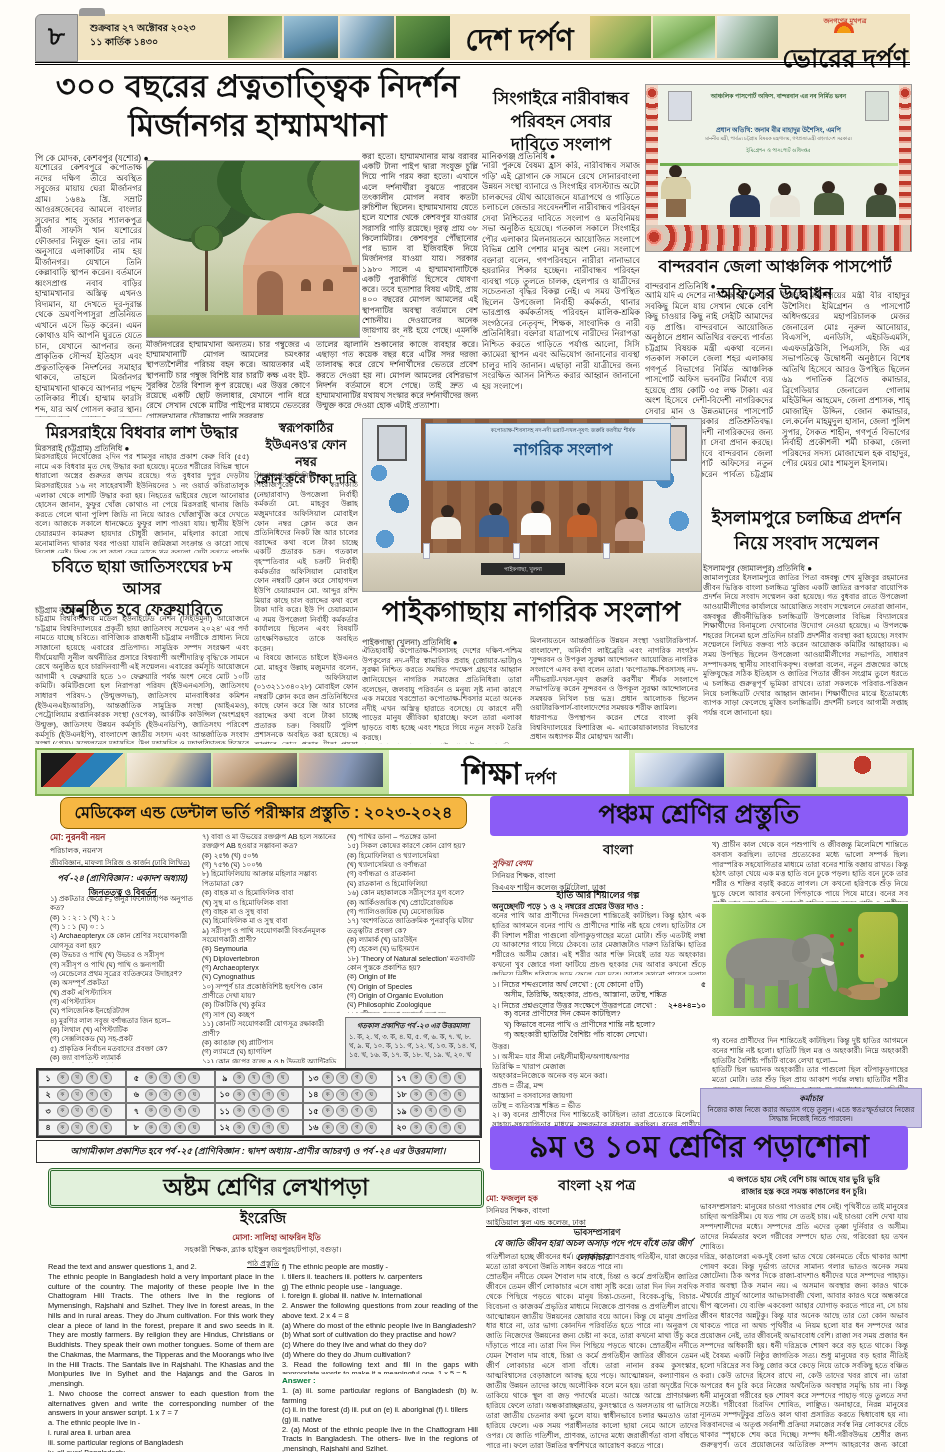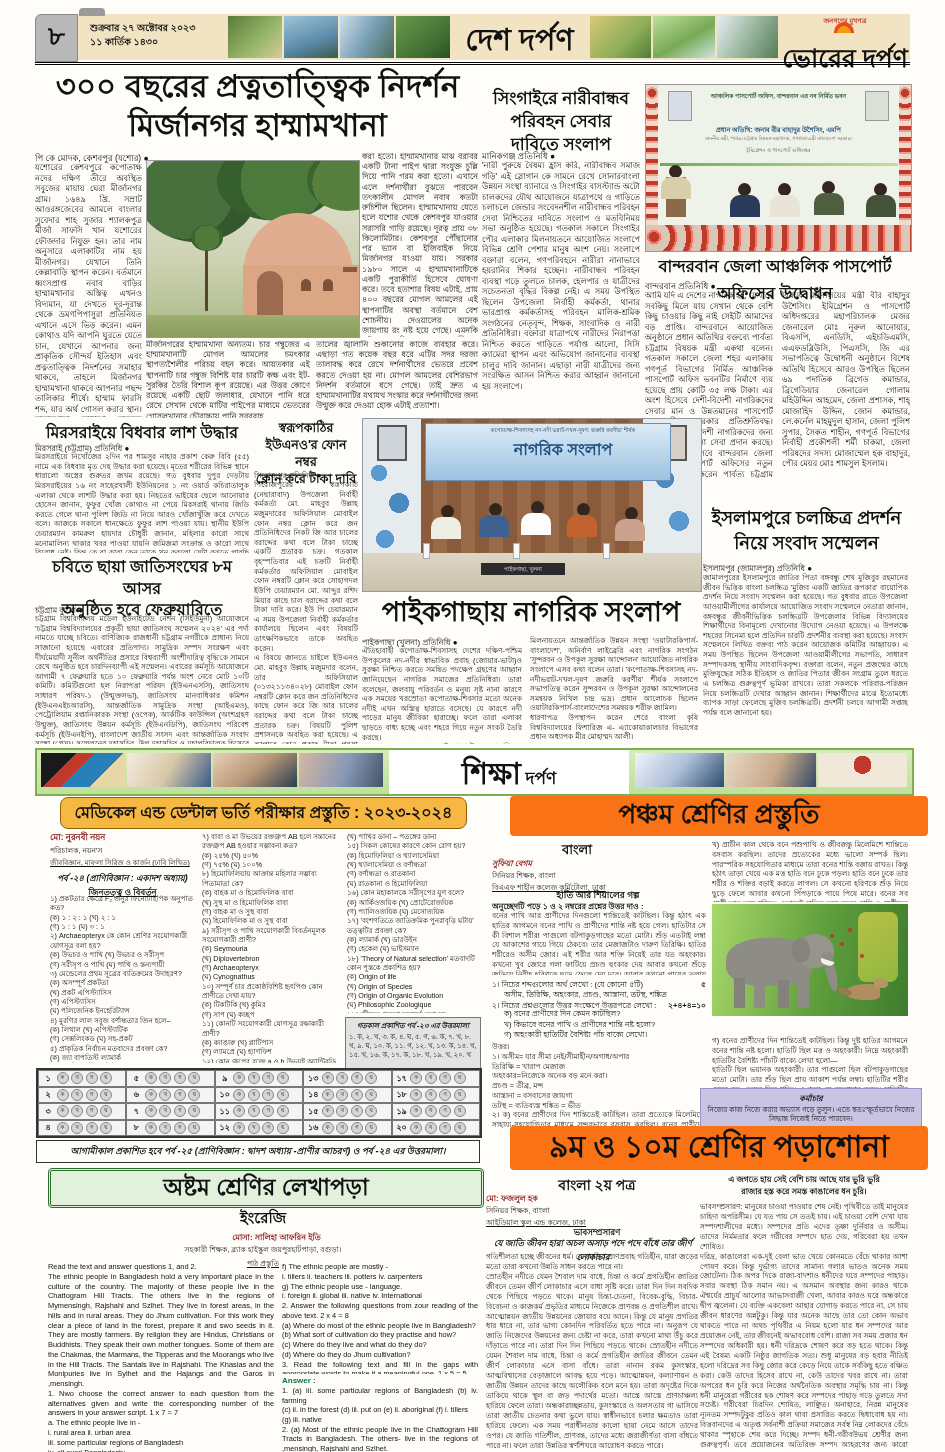--- a/index.html
+++ b/index.html
@@ -25,21 +25,21 @@
   .photo-strip{display:flex;gap:2px;}
   .tile{flex:1;height:100%;}
   .brand{font-size:25px;font-weight:bold;letter-spacing:0;}
   
   .ph{position:absolute;overflow:hidden;border:1px solid #999;}
   .sil-head{position:absolute;width:13px;height:13px;border-radius:50%;background:#33261e;}
   .sil-body{position:absolute;width:30px;height:22px;border-radius:10px 10px 0 0;}
   
   .edu-banner{background:linear-gradient(#d7ecb9,#bfe09a);border:2px solid #7fae4f;}
   .yellowbox{background:#f6b743;border:1px solid #8a6200;border-radius:8px;display:flex;align-items:center;justify-content:center;}
-  .peachbox{background:#f97316;border-radius:4px;display:flex;align-items:center;justify-content:center;margin-left:20px;}
+  .peachbox{background:#8b5cf6;border-radius:4px;display:flex;align-items:center;justify-content:center;}
   .greenbox{background:#e2f1dc;border:3px double #2e6b2e;border-radius:4px;display:flex;align-items:center;justify-content:center;}
   .teacher-name{color:#8b1a1a;font-weight:bold;}
   .mcq{font-size:7.1px;line-height:1.32;}
   .prevbox{background:#e3e3e3;border:1px solid #777;padding:2px 3px;margin-top:3px;}
   .omr{display:grid;grid-template-columns:repeat(5,1fr);border:2px solid #333;background:#fff;}
   .omr-cell{display:flex;align-items:center;gap:2.5px;border:1px solid #777;padding:0 3px;background:#f4f4f4;}
   .omr-num{font-weight:bold;font-size:8px;width:12px;text-align:center;}
   .bub{width:10px;height:10px;border:1px solid #888;border-radius:50%;background:#d6d6d6;font-size:5.5px;
        display:flex;align-items:center;justify-content:center;color:#222;}
   .tombox{border:1.5px solid #333;font-style:italic;font-weight:bold;font-size:9px;display:flex;align-items:center;justify-content:center;}
@@ -481,21 +481,21 @@
   <div class="abs just pre clip" style="left:282px;top:1386px;width:196px;height:66px;font-size:7.4px;line-height:1.3;">1. (a) iii. some particular regions of Bangladesh (b) iv. farming
 (c) ii. in the forest (d) iii. put on (e) ii. aboriginal (f) i. tillers
 (g) iii. native
 2. (a) Most of the ethnic people live in the Chattogram Hill Tracts in Bangladesh. The others- live in the regions of ,mensingh, Rajshahi and Szlhet.
 (b) They practise Jhum cultivation. For this, firstly they clear a piece of land in the forest. Then they prepare it and swo seeds in it.
 (c) The ethnic people live in forest areas, in the hills and in rural areas.
 (d) They do Jhum cultivation in the hilly forest area. First, they clear a piece of land in the forest and prepare it. Then they swo seeds in it.
 3. (a) common (b) lifestyles (c) wooden (d) staple (e) utensils</div>
 
   <div class="abs peachbox" style="left:490px;top:796px;width:418px;height:40px;font-size:26px;font-weight:bold;">পঞ্চম শ্রেণির প্রস্তুতি</div>
-  <div class="abs ctr bold" style="left:471px;top:840px;width:212px;font-size:13px;">বাংলা</div>
+  <div class="abs ctr bold" style="left:512px;top:840px;width:212px;font-size:13px;">বাংলা</div>
   <div class="abs" style="left:492px;top:857px;width:212px;">
     <div class="teacher-name" style="font-size:8px;font-style:italic;">সুফিয়া বেগম</div>
     <div style="font-size:7.5px;">সিনিয়র শিক্ষক, বাংলা</div>
     <div style="font-size:7.5px;text-decoration:underline;">বিএএফ শাহীন কলেজ কুর্মিটোলা, ঢাকা</div>
   </div>
   <div class="abs ctr bold" style="left:492px;top:888px;width:212px;font-size:9px;">হাতি আর শিয়ালের গল্প</div>
   <div class="abs bold" style="left:492px;top:900px;width:212px;font-size:7.8px;">অনুচ্ছেদটি পড়ে ১ ও ২ নম্বরের প্রশ্নের উত্তর দাও :</div>
   <div class="abs just clip" style="left:492px;top:911px;width:214px;height:64px;font-size:7.4px;line-height:1.32;">বনের পাখি আর প্রাণীদের দিনগুলো শান্তিতেই কাটছিল। কিন্তু হঠাৎ এক হাতির আগমনে বনের পাখি ও প্রাণীদের শান্তি নষ্ট হয়ে গেল। হাতিটার সে কী বিশাল শরীর! পাগুলো বটপাকুড়গাছের মতো মোটা। শুঁড় এতটাই লম্বা যে আকাশের গায়ে গিয়ে ঠেকবে। তার মেজাজটাও দারুণ তিরিক্ষি। হাতির শরীরেও অসীম জোর। এই শরীর আর শক্তি নিয়েই তার যত অহংকার। কখনো খুব জোরে গলা ফাটিয়ে প্রচণ্ড হুংকার দেয় আবার কখনো শুঁড়ে জড়িয়ে নিরীহ হরিণকে ছুড়ে ফেলে দেয় দূরে। আবার কখনো পায়ের তলায় পিষে ছোট পিঁপড়েকে মেরে ফেলত। দিন দিন হাতির অহংকার বৃদ্ধি পেতে লাগল। এই অহংকারের জন্যই একদিন হাতির পতন হলো।</div>
   <div class="abs" style="left:492px;top:978px;width:214px;display:flex;justify-content:space-between;font-size:7.6px;">
     <span>১।   নিচের শব্দগুলোর অর্থ লেখো : (যে কোনো ৫টি)</span>

